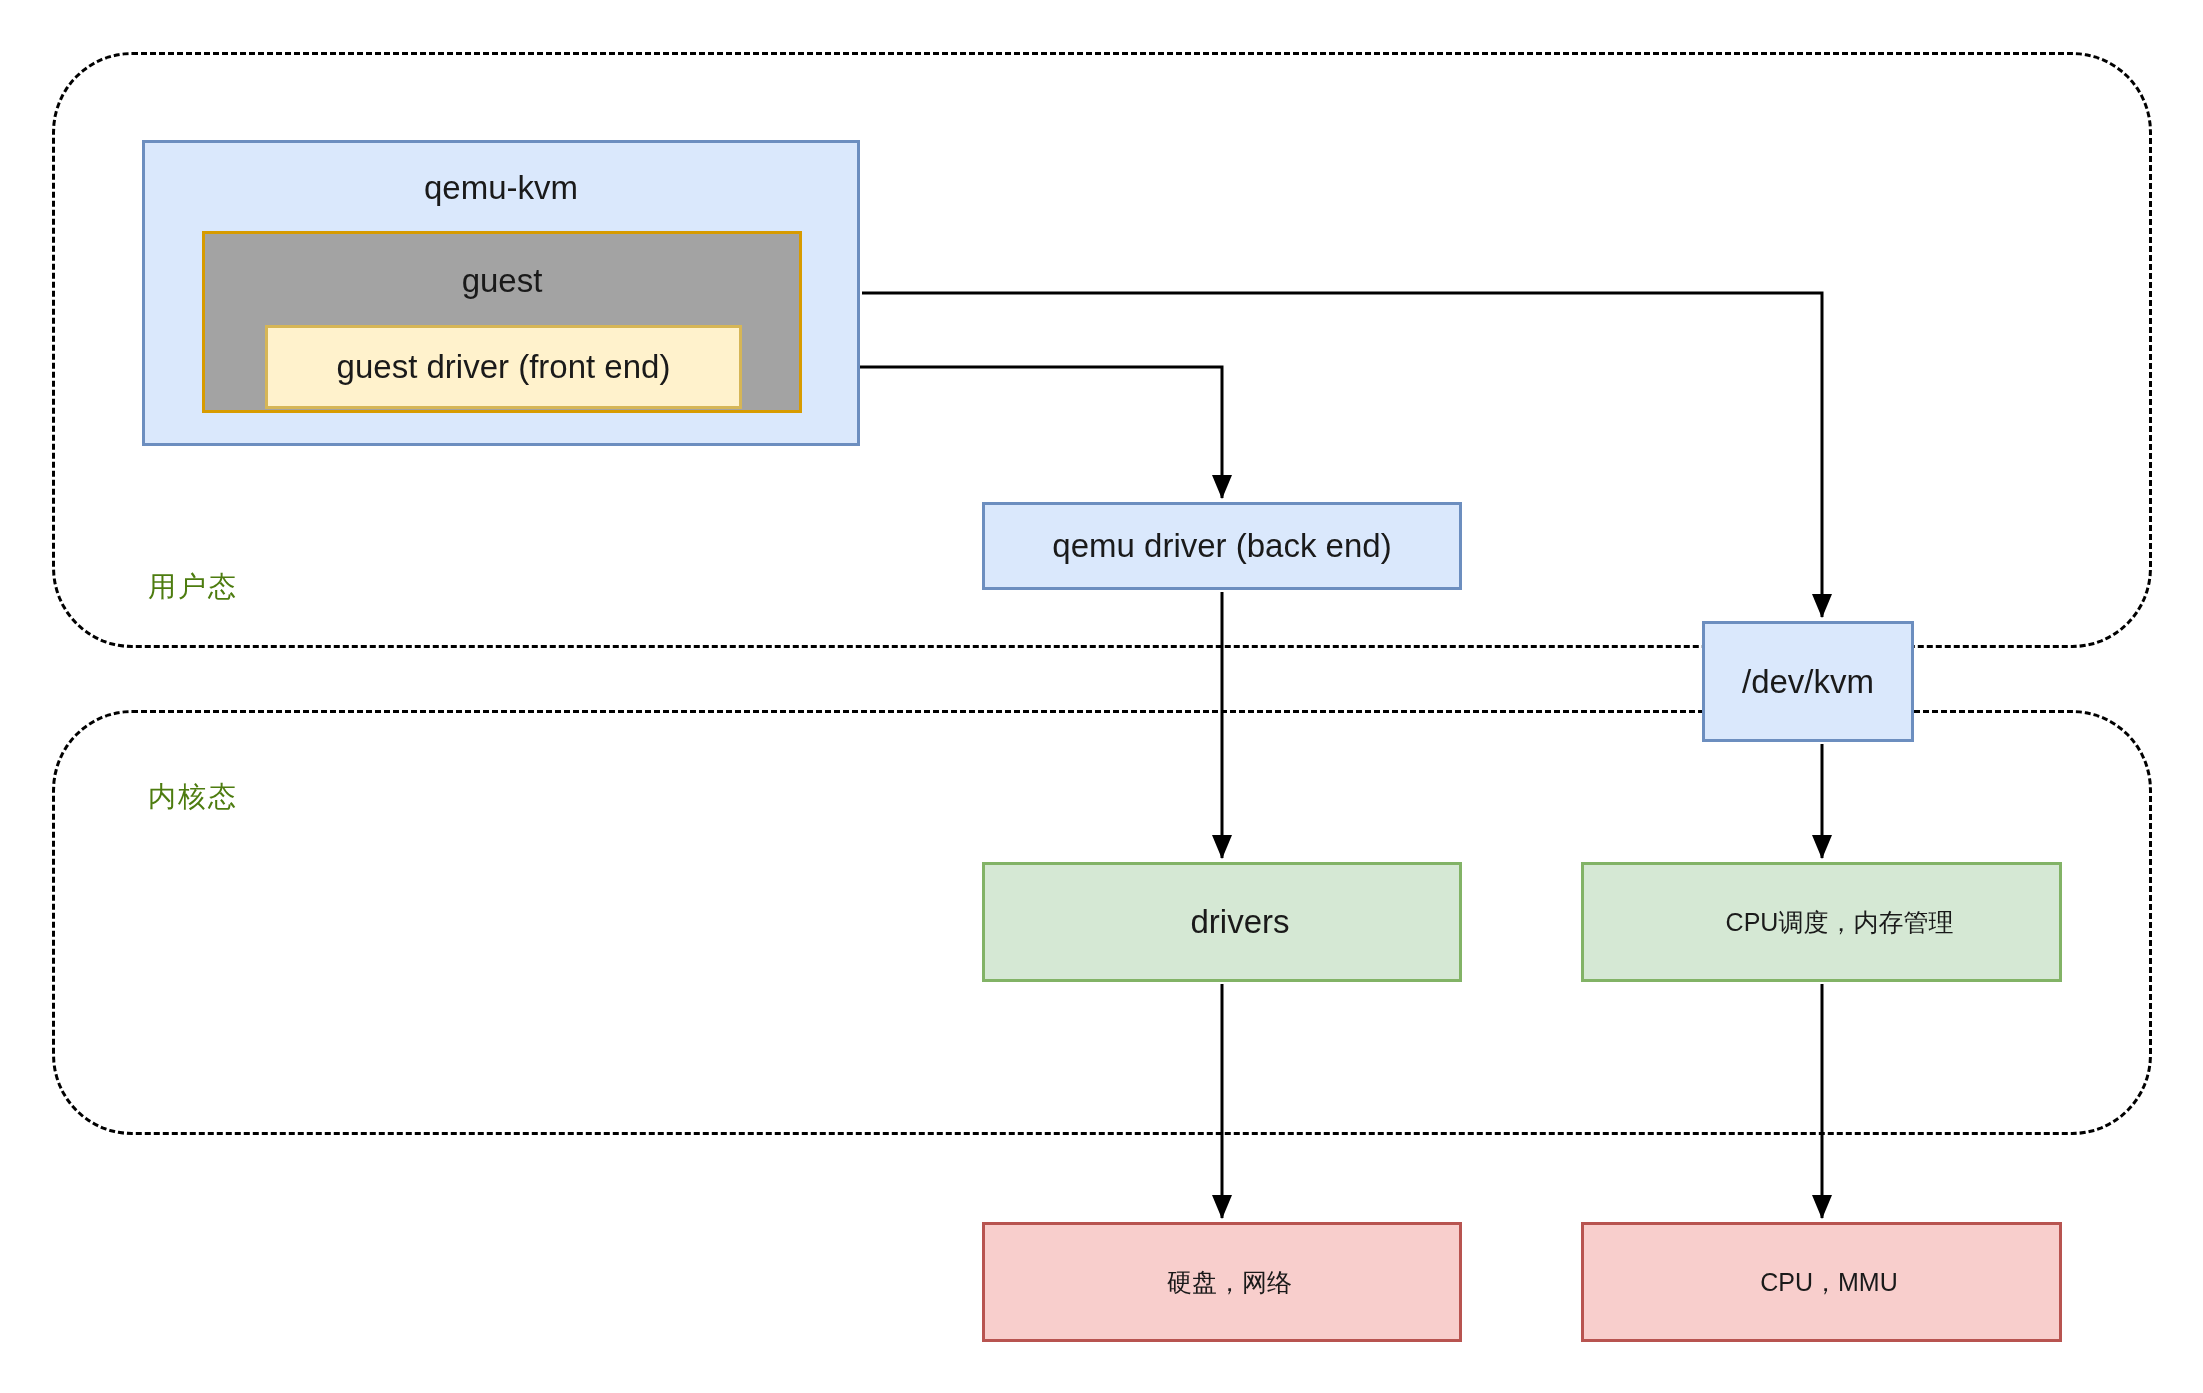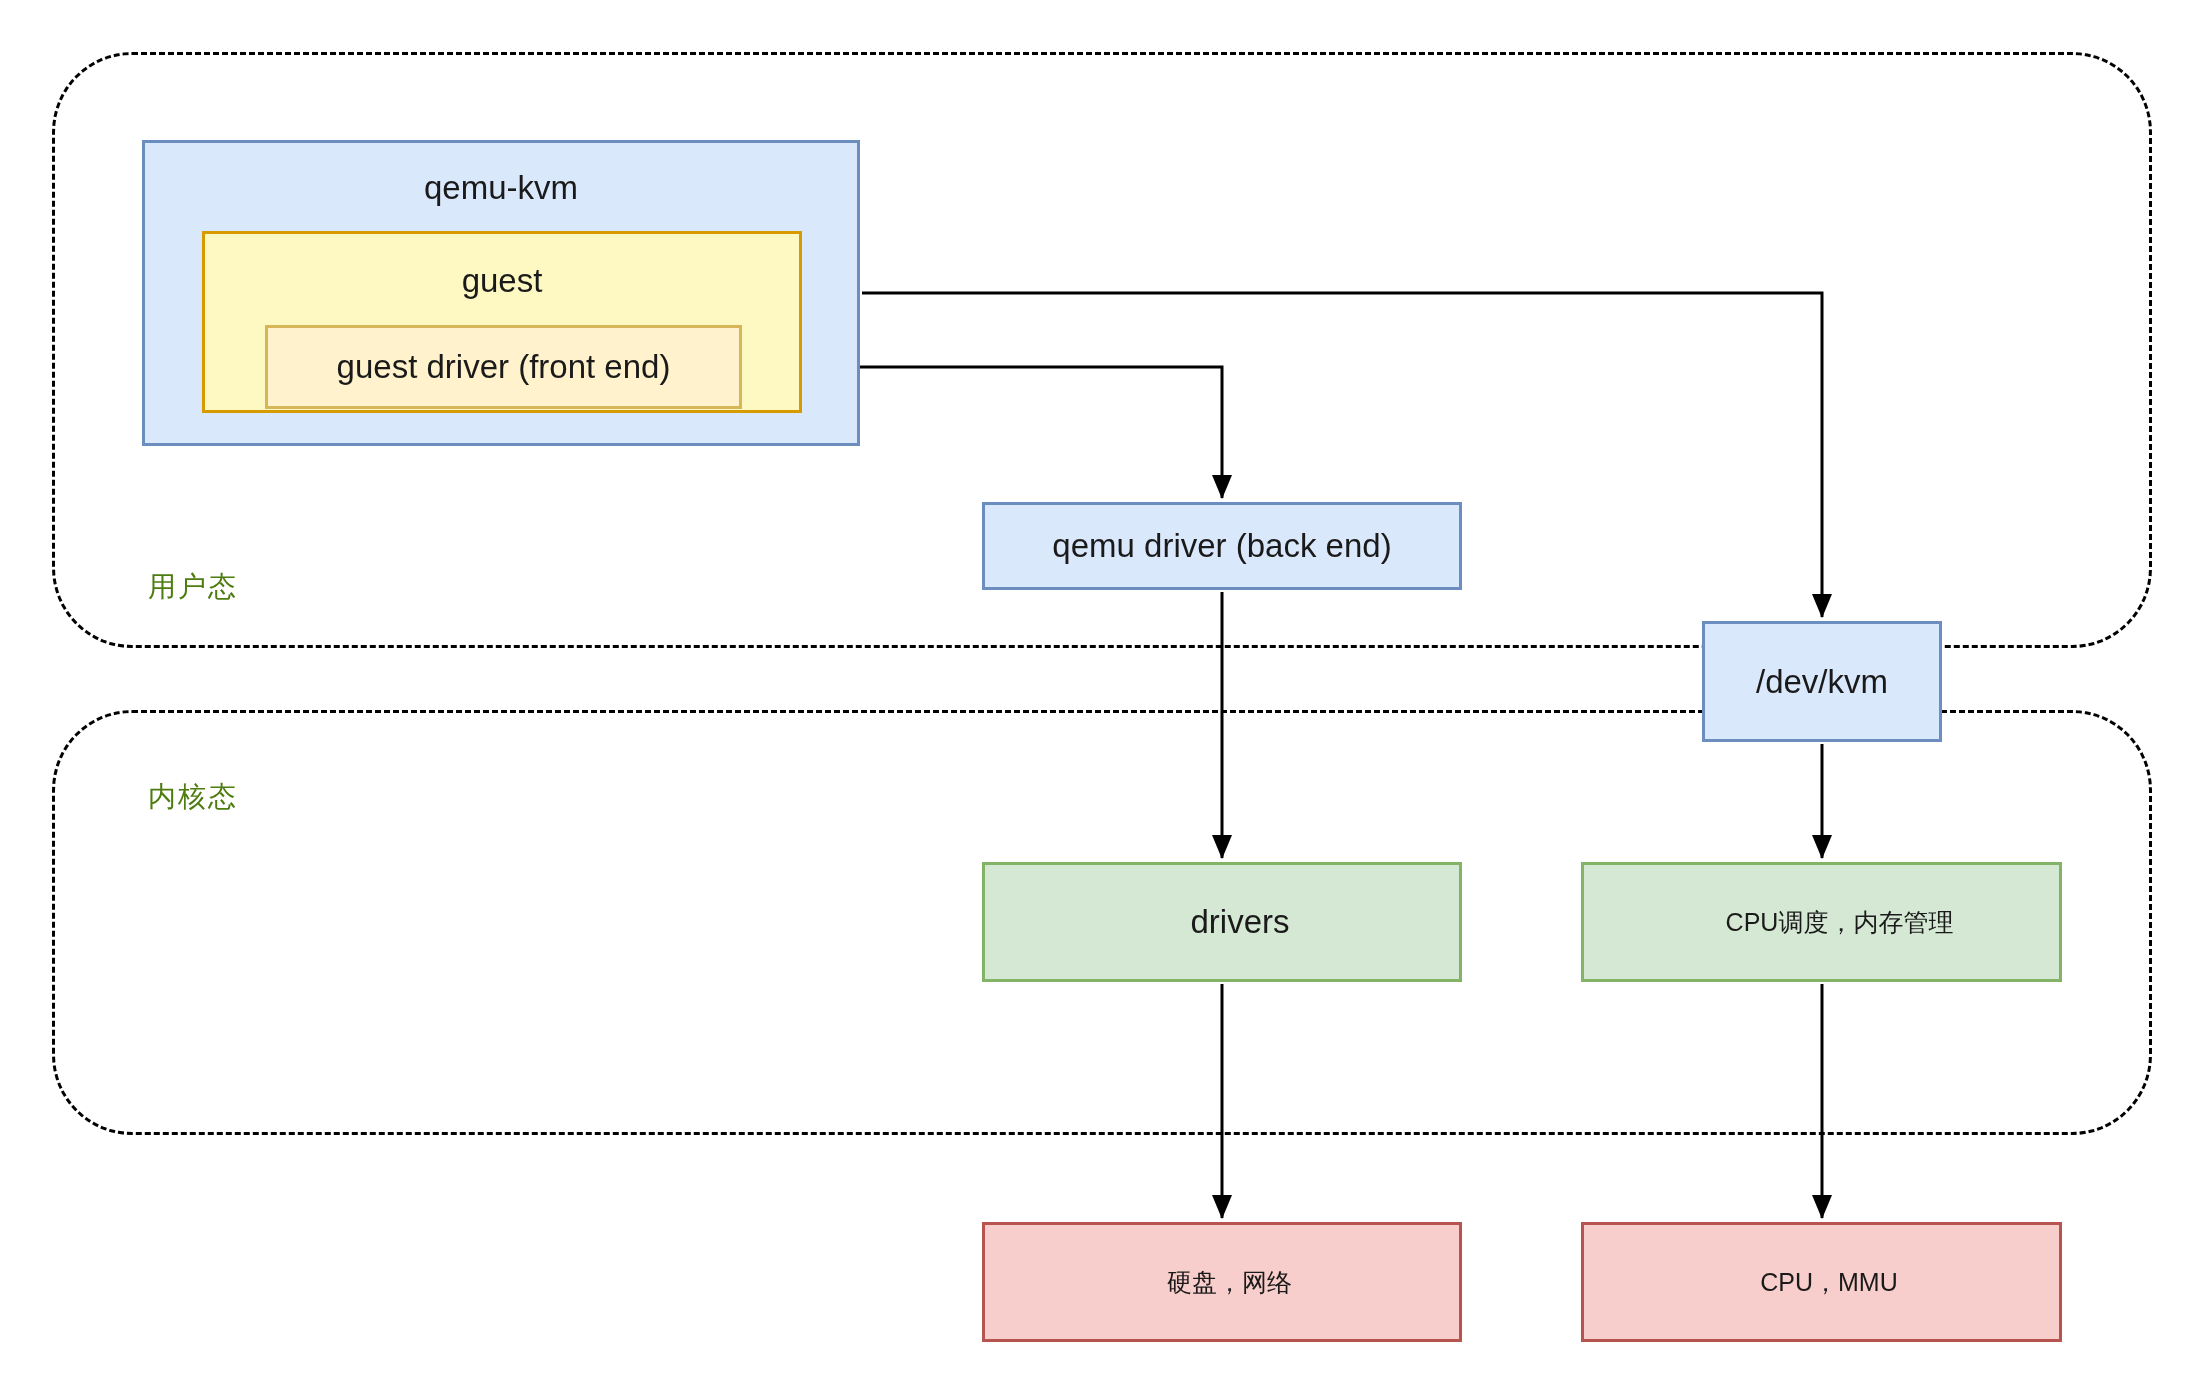--- a/index.html
+++ b/index.html
@@ -34,21 +34,21 @@
     display:flex;
     align-items:center;
     justify-content:center;
     font-size:33px;
     color:#1a1a1a;
     white-space:nowrap;
     text-align:center;
   }
   .node.top-label{align-items:flex-start;}
   .blue  {background:#dae8fc;border:3px solid #6c8ebf;}
-  .orange{background:#fef9c3;border:3px solid #d79b00;}
+  .orange{background:#a3a3a3;border:3px solid #d79b00;}
   .yellow{background:#fff2cc;border:3px solid #d6b656;}
   .green {background:#d5e8d4;border:3px solid #82b366;padding-left:36px;}
   .red   {background:#f8cecc;border:3px solid #b85450;padding-left:15px;}
   .cjk{font-size:25px;}
   
   .edges{position:absolute;left:0;top:0;z-index:2;}
   .region{z-index:1;}
   .node{z-index:3;}
   .region-label{z-index:4;}
 </style>
@@ -94,21 +94,21 @@
   </div>
 
   <div class="node green" style="left:982px;top:862px;width:480px;height:120px;">
     <span>drivers</span>
   </div>
 
   <div class="node red cjk" style="left:982px;top:1222px;width:480px;height:120px;">
     <span>硬盘，网络</span>
   </div>
 
-  <div class="node blue" style="left:1702px;top:621px;width:240px;height:121px;">
+  <div class="node blue" style="left:1702px;top:621px;width:212px;height:121px;">
     <span>/dev/kvm</span>
   </div>
 
   <div class="node green cjk" style="left:1581px;top:862px;width:481px;height:120px;">
     <span>CPU调度，内存管理</span>
   </div>
 
   <div class="node red cjk" style="left:1581px;top:1222px;width:481px;height:120px;">
     <span>CPU，MMU</span>
   </div>

